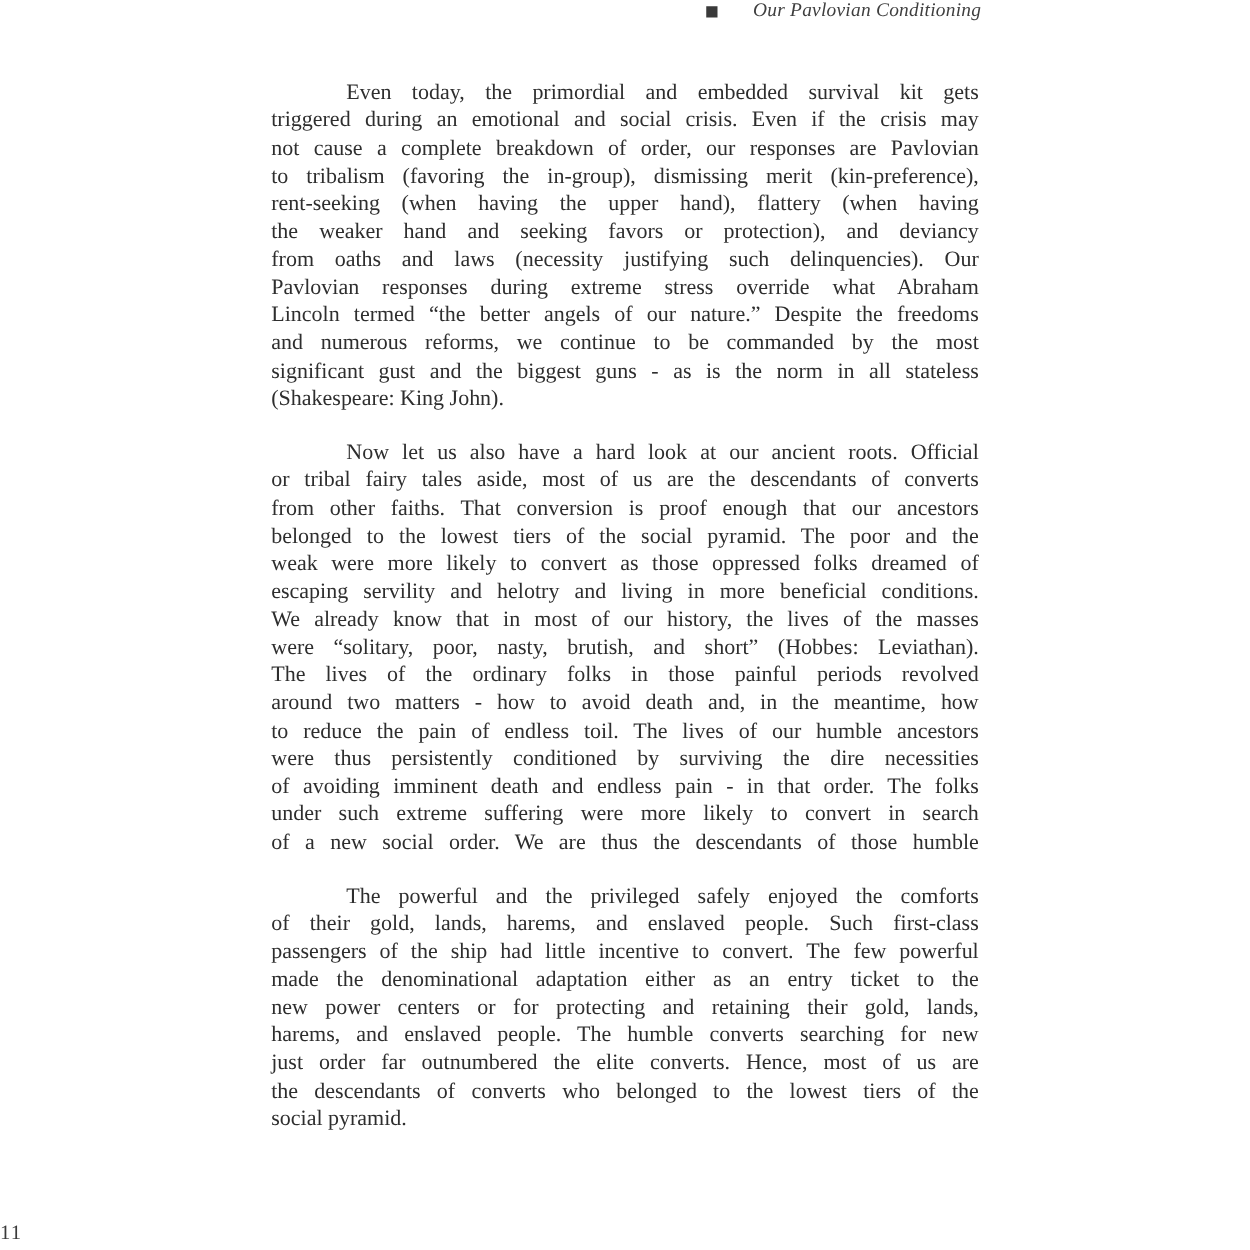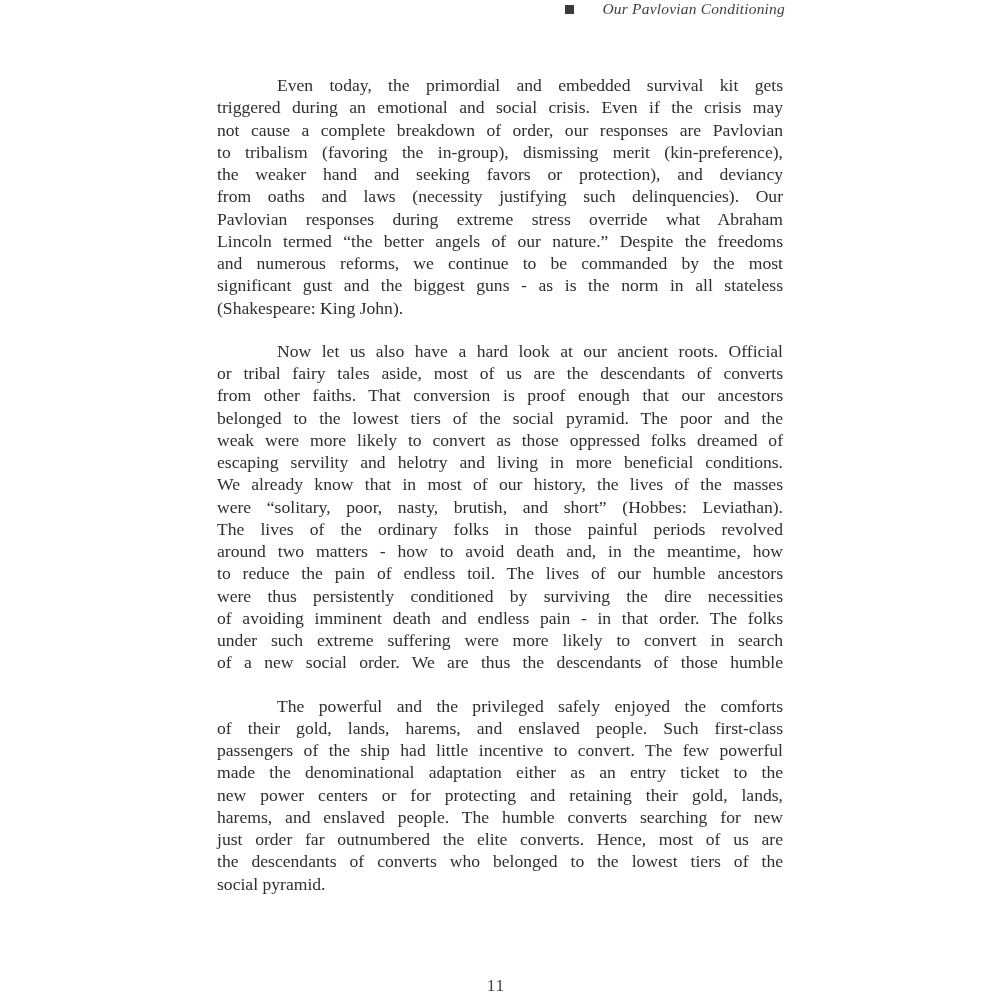--- a/index.html
+++ b/index.html
@@ -42,21 +42,21 @@
     white-space: nowrap;
   }
   
   .text-block {
     position: absolute;
     top: 62px;
     left: 217px;
     width: 566px;
   }
   .paragraph {
-    margin: 12px 0 21px 0;
+    margin: 0 0 21px 0;
   }
   .paragraph:last-child {
     margin-bottom: 0;
   }
   .line {
     font-size: 17.6px;
     line-height: 22.25px;
     text-align: justify;
     text-align-last: justify;
     white-space: normal;
@@ -67,21 +67,20 @@
   }
   .line.last-line {
     text-align-last: left;
   }
   
   .page-number {
     position: absolute;
     top: 976px;
     left: 0;
     width: 992px;
-    text-align: center;
     font-size: 16.5px;
     color: #3a3a3a;
     letter-spacing: 1px;
   }
 </style>
 </head>
 <body>
 
 <div class="page">
 
@@ -89,20 +88,21 @@
     <span class="header-bullet"></span>
     <span class="header-title">Our Pavlovian Conditioning</span>
   </div>
 
   <div class="text-block">
     <div class="paragraph">
         <div class="line first-line">Even today, the primordial and embedded survival kit gets</div>
         <div class="line">triggered during an emotional and social crisis. Even if the crisis may</div>
         <div class="line">not cause a complete breakdown of order, our responses are Pavlovian</div>
         <div class="line">to tribalism (favoring the in-group), dismissing merit (kin-preference),</div>
+        <div class="line">rent-seeking (when having the upper hand), flattery (when having</div>
         <div class="line">the weaker hand and seeking favors or protection), and deviancy</div>
         <div class="line">from oaths and laws (necessity justifying such delinquencies). Our</div>
         <div class="line">Pavlovian responses during extreme stress override what Abraham</div>
         <div class="line">Lincoln termed “the better angels of our nature.” Despite the freedoms</div>
         <div class="line">and numerous reforms, we continue to be commanded by the most</div>
         <div class="line">significant gust and the biggest guns - as is the norm in all stateless</div>
         <div class="line last-line">(Shakespeare: King John).</div>
       </div>
     <div class="paragraph">
         <div class="line first-line">Now let us also have a hard look at our ancient roots. Official</div>

